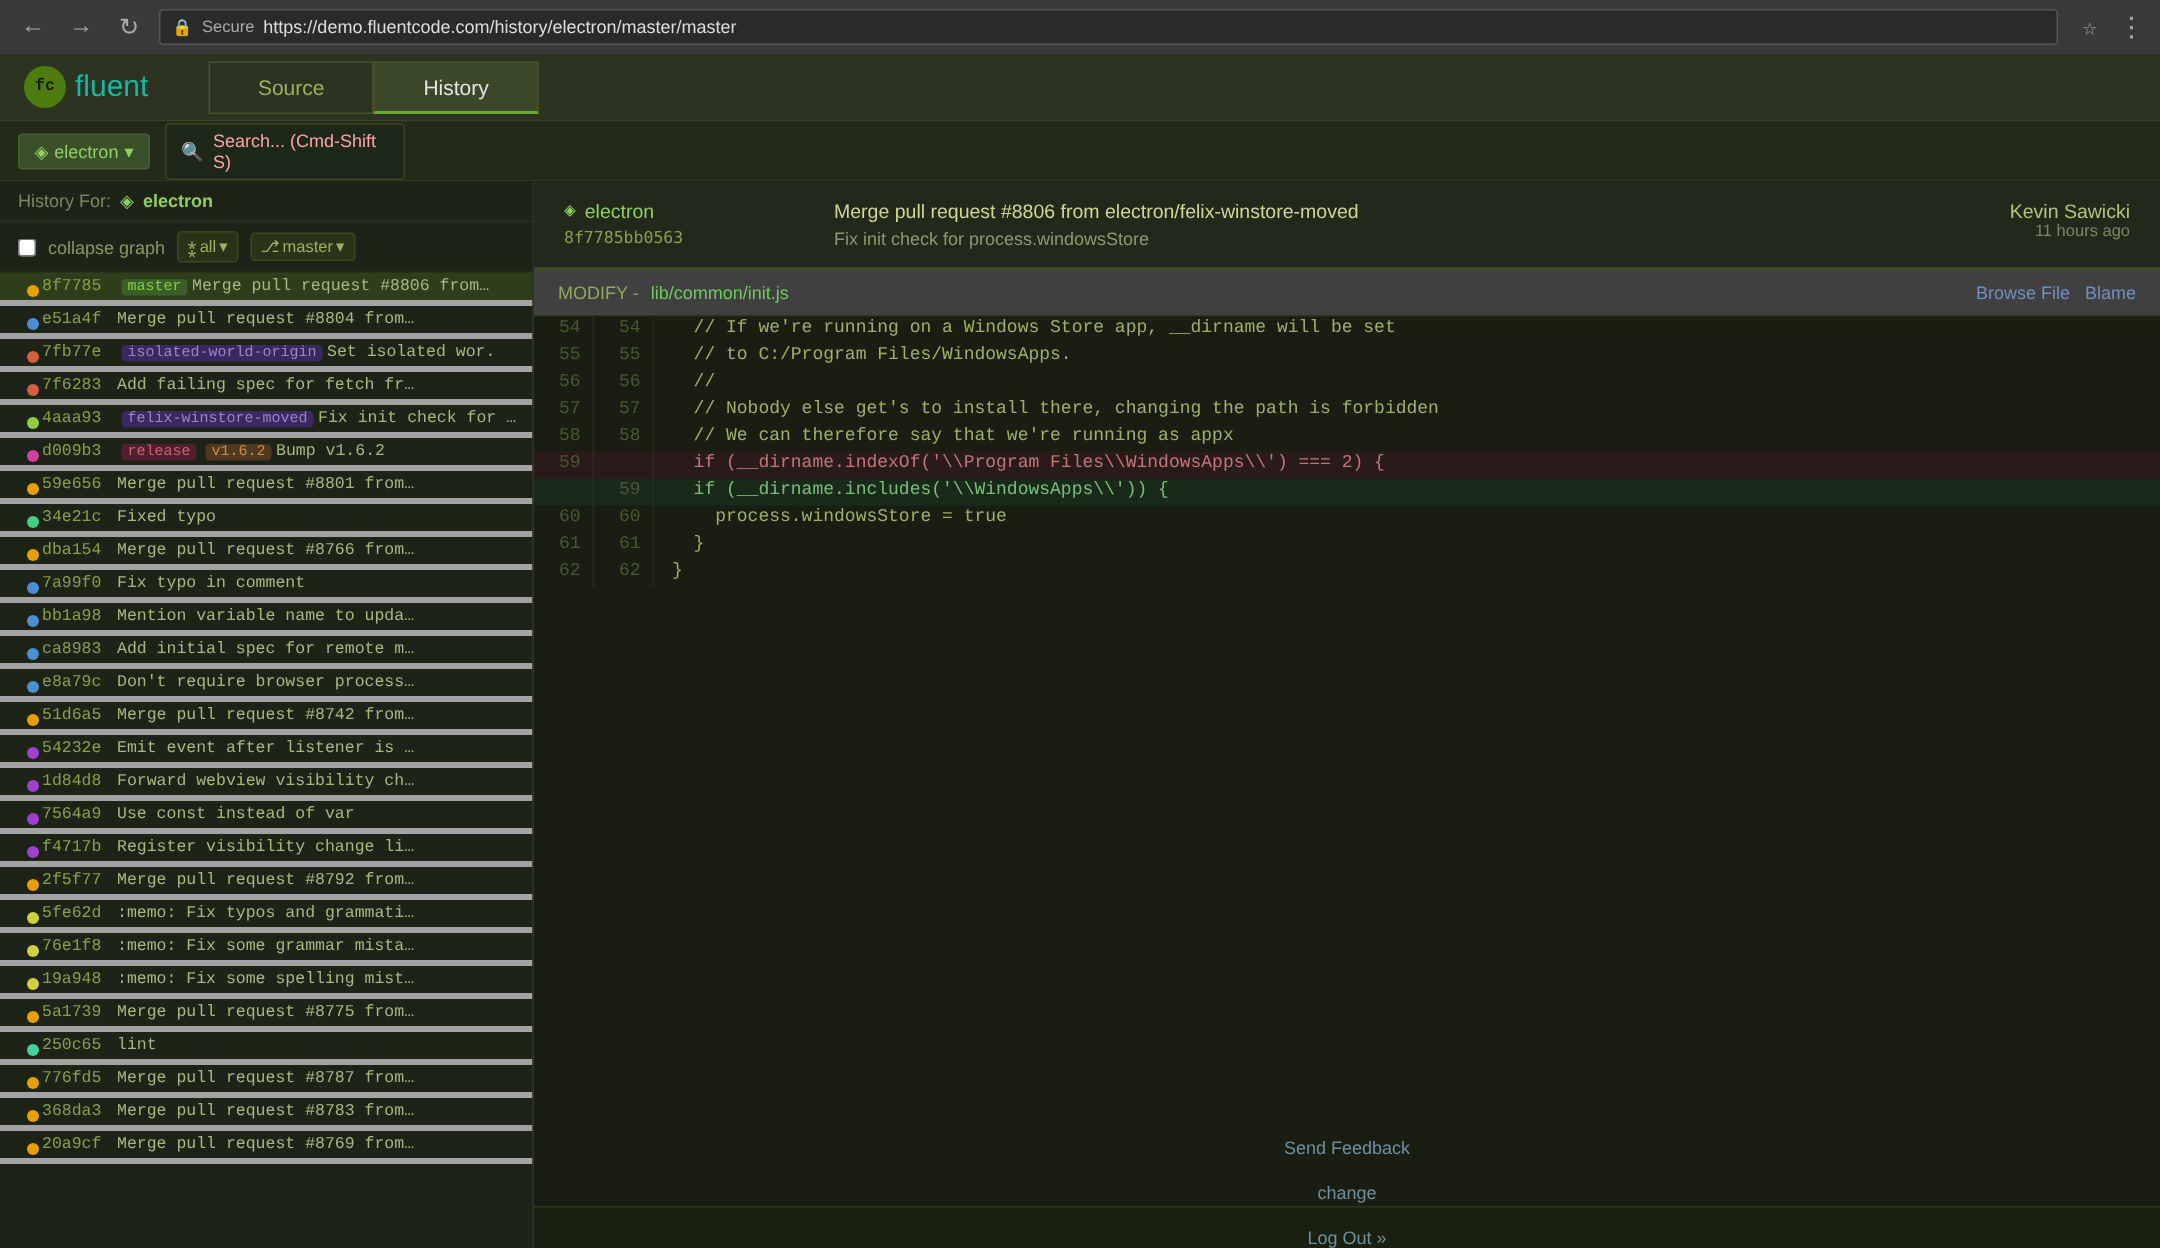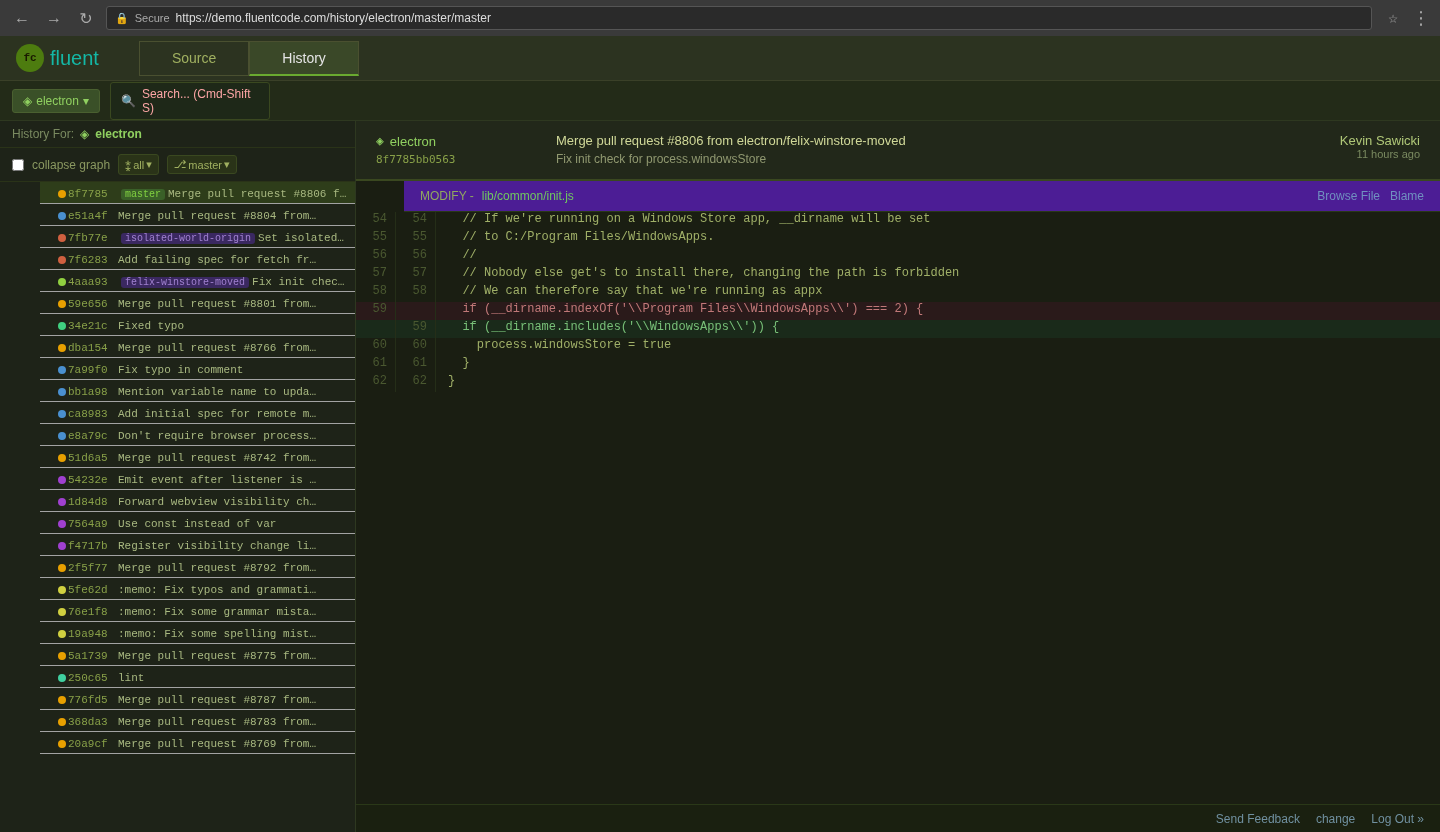--- a/index.html
+++ b/index.html
@@ -149,27 +149,26 @@
       cursor: pointer;
       display: flex; align-items: center; gap: 2px;
     }
 
     .commit-list {
       position: relative;
     }
 
     .commit-item {
       display: flex;
-      align-items: flex-end;
+      align-items: center;
       padding: 3px 8px 3px 28px;
       position: relative;
       cursor: pointer;
       min-height: 22px;
-      border-bottom: 1px solid #a3a3a3;
-      margin-left: 40px;
+      border-bottom: 4px solid #a3a3a3;
     }
     .commit-item.active { background: #2e3d1a; }
 
     .commit-dot {
       position: absolute;
       left: 18px;
       top: 8px;
       width: 8px; height: 8px;
       border-radius: 50%;
       z-index: 2;
@@ -249,28 +248,27 @@
 
     .commit-author {
       text-align: right;
       font-family: sans-serif;
     }
     .author-name { color: #b0c878; font-size: 13px; }
     .author-time { color: #7a8a60; font-size: 11px; }
 
     
     .diff-header {
-      background: #4c1d95;
+      background: #404040;
       padding: 8px 16px;
       display: flex;
       align-items: center;
       border-bottom: 1px solid #2a3818;
       font-family: sans-serif;
       font-size: 12px;
-      margin-left: 48px;
     }
     .diff-file-action { color: #90a860; margin-right: 8px; }
     .diff-file-path-link { color: #70c860; text-decoration: none; }
     .diff-actions {
       margin-left: auto;
       display: flex; gap: 10px;
     }
     .diff-action-btn {
       color: #7090c0; font-size: 12px; cursor: pointer; font-family: sans-serif;
     }
@@ -318,20 +316,21 @@
       height: 28px;
       background: #1a2010;
       border-top: 1px solid #2a3818;
       display: flex;
       align-items: center;
       padding: 0 16px;
       justify-content: flex-end;
       gap: 16px;
       font-family: sans-serif;
       font-size: 12px;
+      flex-direction: column;
     }
     .bottom-link { color: #7090a0; cursor: pointer; }
 
     
     ::-webkit-scrollbar { width: 6px; height: 6px; }
     ::-webkit-scrollbar-track { background: #1a1e12; }
     ::-webkit-scrollbar-thumb { background: #3a4820; border-radius: 3px; }
   </style>
 </head>
 <body>
@@ -423,20 +422,27 @@
           <span class="commit-hash">7f6283</span>
           <span class="commit-msg">Add failing spec for fetch from isolate.</span>
         </div>
         <div class="commit-item">
           <div class="commit-dot" style="background: rgb(144, 208, 64);"></div>
           <span class="commit-hash">4aaa93</span>
           <span class="commit-branch-tag purple">felix-winstore-moved</span>
           <span class="commit-msg">Fix init check for pro.</span>
         </div>
         <div class="commit-item">
+          <div class="commit-dot" style="background: rgb(208, 64, 160);"></div>
+          <span class="commit-hash">d009b3</span>
+          <span class="commit-branch-tag release">release</span>
+          <span class="commit-branch-tag orange">v1.6.2</span>
+          <span class="commit-msg">Bump v1.6.2</span>
+        </div>
+        <div class="commit-item">
           <div class="commit-dot" style="background: rgb(232, 160, 0);"></div>
           <span class="commit-hash">59e656</span>
           <span class="commit-msg">Merge pull request #8801 from tomfloyer/patc.</span>
         </div>
         <div class="commit-item">
           <div class="commit-dot" style="background: rgb(64, 208, 128);"></div>
           <span class="commit-hash">34e21c</span>
           <span class="commit-msg">Fixed typo</span>
         </div>
         <div class="commit-item">

